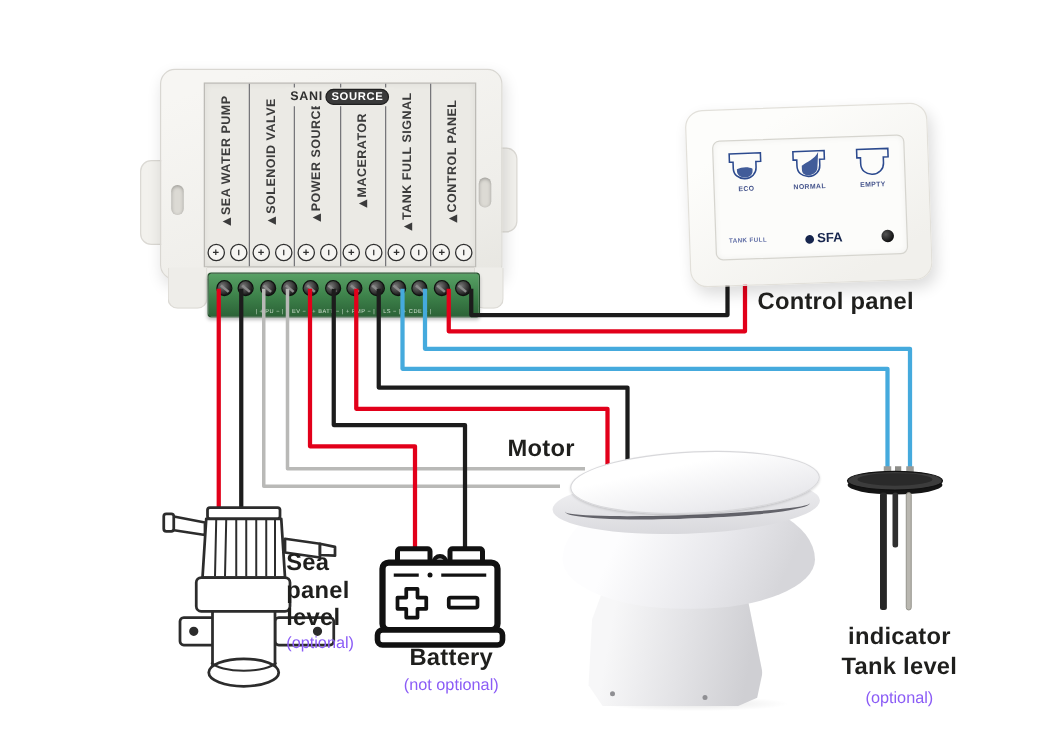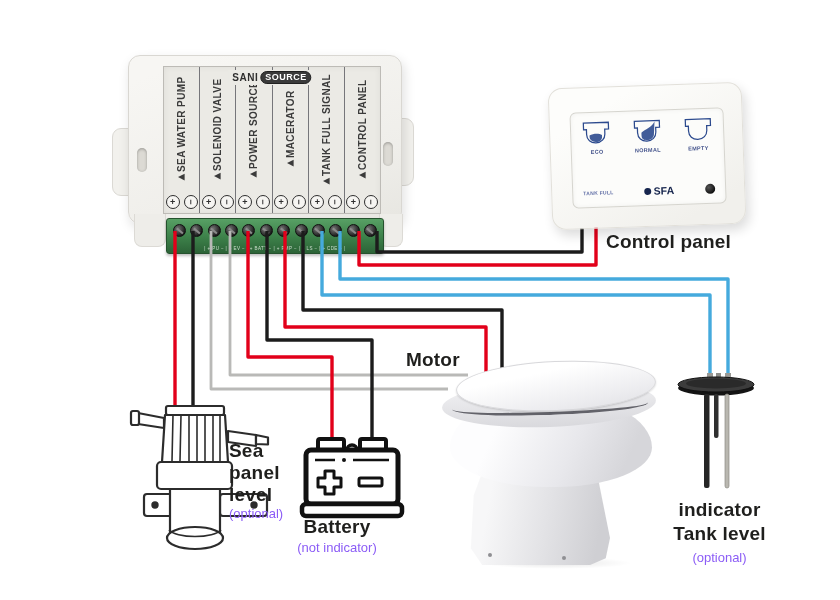--- a/index.html
+++ b/index.html
@@ -74,21 +74,21 @@
   .led{width:10px;height:10px;border-radius:50%;background:radial-gradient(circle at 35% 35%,#555,#0c0c0c 75%);}
 
   
   .cap{position:absolute;z-index:7;color:#1f1f1d;}
   .cap-title{font-size:19px;font-weight:700;letter-spacing:.2px;}
   .cap-note{font-size:13px;font-weight:400;color:#8b5cf6;}
   .cap-panel{left:606px;top:231px;}
   .cap-motor{left:406px;top:336px;margin-top:13px;}
   .cap-pump{left:229px;top:440px;line-height:22px;}
   .cap-pump .cap-note{line-height:15px;}
-  .cap-battery{left:282px;top:516px;width:110px;text-align:center;line-height:21px;}
+  .cap-battery{left:306px;top:516px;width:110px;text-align:center;line-height:21px;}
   .cap-tank{left:642px;top:498px;width:155px;text-align:center;line-height:24px;}
 
   .artwork{position:absolute;z-index:6;}
 
   
   .toilet{position:absolute;left:442px;top:357px;width:220px;height:215px;z-index:6;}
   .toilet div{position:absolute;}
   .t-shadow{left:40px;top:200px;width:150px;height:12px;border-radius:50%;
             background:radial-gradient(ellipse,rgba(0,0,0,.10),rgba(0,0,0,0) 70%);}
   .t-pedestal{left:26px;top:96px;width:142px;height:112px;
@@ -321,21 +321,21 @@
     <div class="cap-title">Motor</div>
   </div>
   <div class="cap cap-pump">
     <div class="cap-title">Sea</div>
     <div class="cap-title">panel</div>
     <div class="cap-title">level</div>
     <div class="cap-note">(optional)</div>
   </div>
   <div class="cap cap-battery">
     <div class="cap-title">Battery</div>
-    <div class="cap-note">(not indicator)</div>
+    <div class="cap-note">(not optional)</div>
   </div>
   <div class="cap cap-tank">
     <div class="cap-title">indicator</div>
     <div class="cap-title">Tank level</div>
     <div class="cap-note">(optional)</div>
   </div>
 
 </div>
 
 </body></html>

